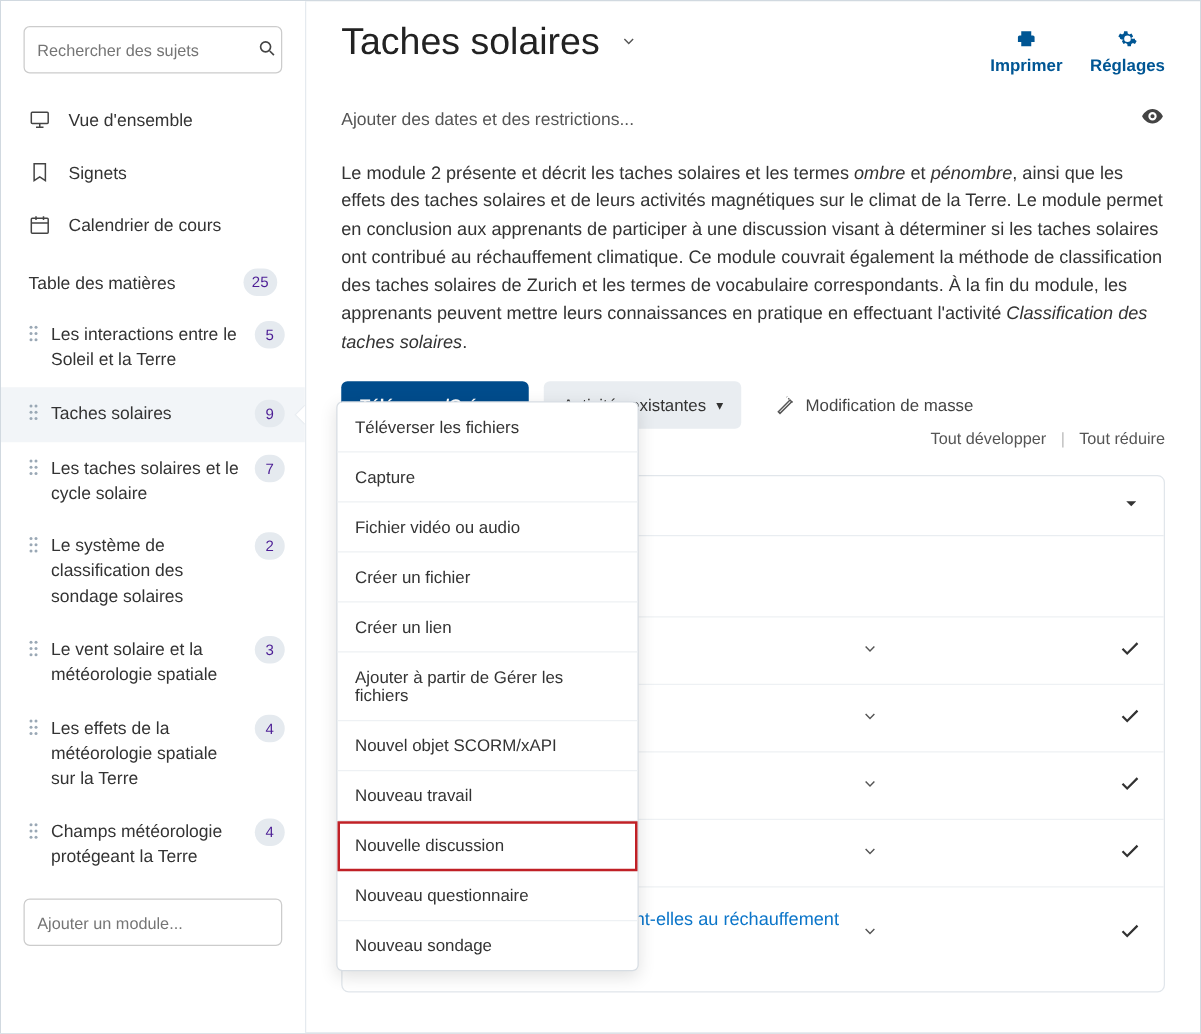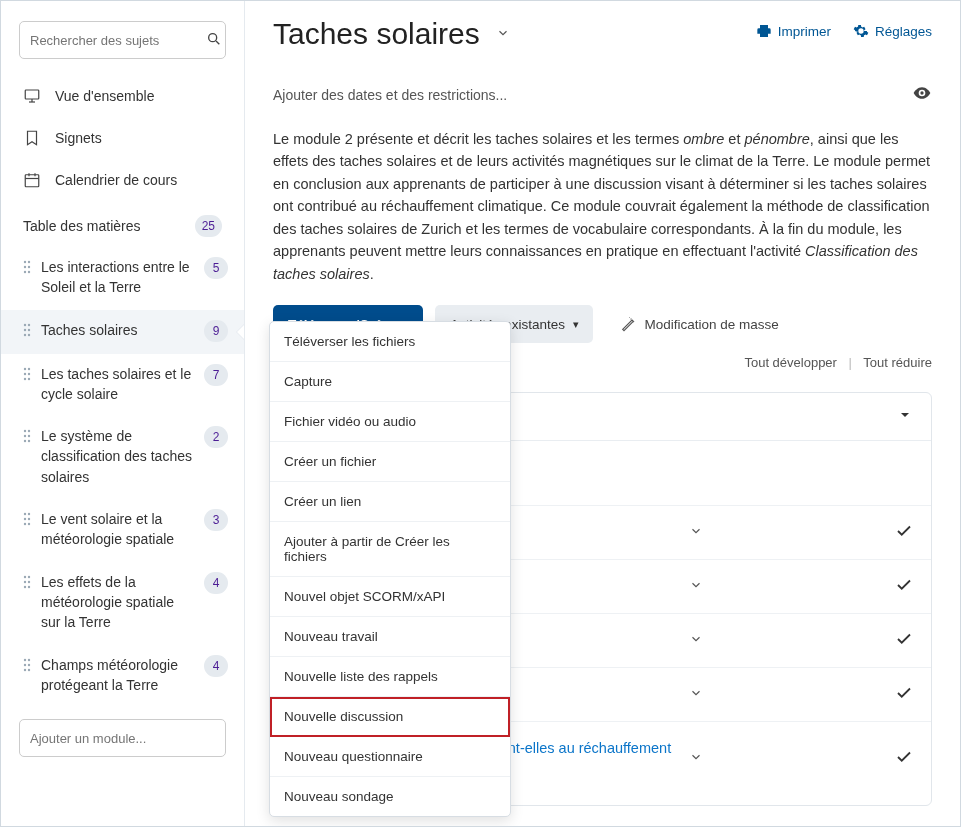--- a/index.html
+++ b/index.html
@@ -22,38 +22,38 @@
   .toc-item.active::after { content: ""; position: absolute; right: -1px; top: 50%; transform: translateY(-50%); width: 0; height: 0; border-top: 8px solid transparent; border-bottom: 8px solid transparent; border-right: 8px solid #fff; filter: drop-shadow(-1px 0 0 #e5eaef); }
   .toc-sub { }
   .add-module { margin: 12px 18px; }
   .add-module input { width: 100%; height: 38px; border: 1px solid #ccc; border-radius: 5px; padding: 14px 10px; font-size: 13px; }
 
   .main { flex: 1; padding: 16px 28px; position: relative; overflow: hidden; }
   .title-row { display: flex; align-items: center; }
   .title { font-size: 30px; font-weight: 400; color: #222; }
   .title-chev { margin-left: 16px; color: #555; cursor: pointer; }
   .top-actions { position: absolute; top: 22px; right: 28px; display: flex; gap: 22px; align-items: center; }
-  .top-action { display: inline-flex; align-items: center; gap: 6px; color: #005694; font-size: 13.5px; cursor: pointer; font-weight: 400; }
+  .top-action { display: inline-flex; align-items: center; gap: 6px; color: #005694; font-size: 13.5px; cursor: pointer; font-weight: 700; flex-direction: column; }
   .top-action svg { fill: #005694; }
 
   .restrictions { margin-top: 32px; display: flex; justify-content: space-between; align-items: center; color: #555; font-size: 14px; }
   .eye { color: #444; cursor: pointer; }
 
   .desc { margin-top: 22px; line-height: 1.55; color: #333; font-size: 14.5px; }
   .desc em { font-style: italic; }
 
   .btn-row { margin-top: 20px; display: flex; gap: 12px; align-items: center; }
   .btn { display: inline-flex; align-items: center; gap: 8px; padding: 0 15px; height: 38px; border-radius: 5px; font-size: 13.5px; cursor: pointer; border: none; }
   .btn-primary { background: #004c8c; color: #fff; font-weight: 600; }
   .btn-secondary { background: #e9edf1; color: #333; }
   .btn-ghost { background: transparent; color: #444; }
   .btn .chev { font-size: 11px; }
   .btn .wand { width: 16px; height: 16px; }
 
-  .expand-row { margin-top: 12px; text-align: right; color: #555; font-size: 13px; }
+  .expand-row { text-align: right; color: #555; font-size: 13px; }
   .expand-row span { cursor: pointer; }
   .sep { color: #bbb; margin: 0 8px; }
 
   .content-area { margin-top: 22px; border: 1px solid #e1e6eb; border-radius: 6px; padding-bottom: 10px; }
   .section-head { display: flex; justify-content: flex-end; align-items: center; padding: 14px 18px; border-bottom: 1px solid #e9edf1; }
   .section-head .caret { color: #333; cursor: pointer; }
   .sub-btns { padding: 14px 18px; display: flex; gap: 12px; border-bottom: 1px solid #eef1f4; }
   .sub-btn { display: inline-flex; align-items: center; gap: 8px; padding: 0 14px; height: 36px; border-radius: 5px; background: #e9edf1; color: #333; font-size: 13.5px; cursor: pointer; }
   .topic { display: flex; align-items: center; gap: 12px; padding: 16px 18px 16px 26px; border-bottom: 1px solid #eef1f4; }
   .topic:last-child { border-bottom: none; }
@@ -165,21 +165,21 @@
           <span class="grip">
             <svg width="8" height="14" viewBox="0 0 8 14">
               <circle cx="2" cy="2" r="1.2" fill="#9aa8b5"></circle>
               <circle cx="6" cy="2" r="1.2" fill="#9aa8b5"></circle>
               <circle cx="2" cy="7" r="1.2" fill="#9aa8b5"></circle>
               <circle cx="6" cy="7" r="1.2" fill="#9aa8b5"></circle>
               <circle cx="2" cy="12" r="1.2" fill="#9aa8b5"></circle>
               <circle cx="6" cy="12" r="1.2" fill="#9aa8b5"></circle>
             </svg>
           </span>
-          <span class="lbl">Le système de classification des taches solaires</span>
+          <span class="lbl">Le système de classification des sondage solaires</span>
           <span class="badge">2</span>
         </div>
         <div class="toc-item">
           <span class="grip">
             <svg width="8" height="14" viewBox="0 0 8 14">
               <circle cx="2" cy="2" r="1.2" fill="#9aa8b5"></circle>
               <circle cx="6" cy="2" r="1.2" fill="#9aa8b5"></circle>
               <circle cx="2" cy="7" r="1.2" fill="#9aa8b5"></circle>
               <circle cx="6" cy="7" r="1.2" fill="#9aa8b5"></circle>
               <circle cx="2" cy="12" r="1.2" fill="#9aa8b5"></circle>
@@ -400,20 +400,19 @@
     </div>
   </main>
 </div>
 
 <div class="dropdown" id="dropdown">
     <div class="dd-item">Téléverser les fichiers</div>
     <div class="dd-item">Capture</div>
     <div class="dd-item">Fichier vidéo ou audio</div>
     <div class="dd-item">Créer un fichier</div>
     <div class="dd-item">Créer un lien</div>
-    <div class="dd-item">Ajouter à partir de Créer les fichiers</div>
+    <div class="dd-item">Ajouter à partir de Gérer les fichiers</div>
     <div class="dd-item">Nouvel objet SCORM/xAPI</div>
     <div class="dd-item">Nouveau travail</div>
-    <div class="dd-item">Nouvelle liste des rappels</div>
     <div class="dd-item highlight">Nouvelle discussion</div>
     <div class="dd-item">Nouveau questionnaire</div>
     <div class="dd-item">Nouveau sondage</div>
   </div>
 
 </body></html>

